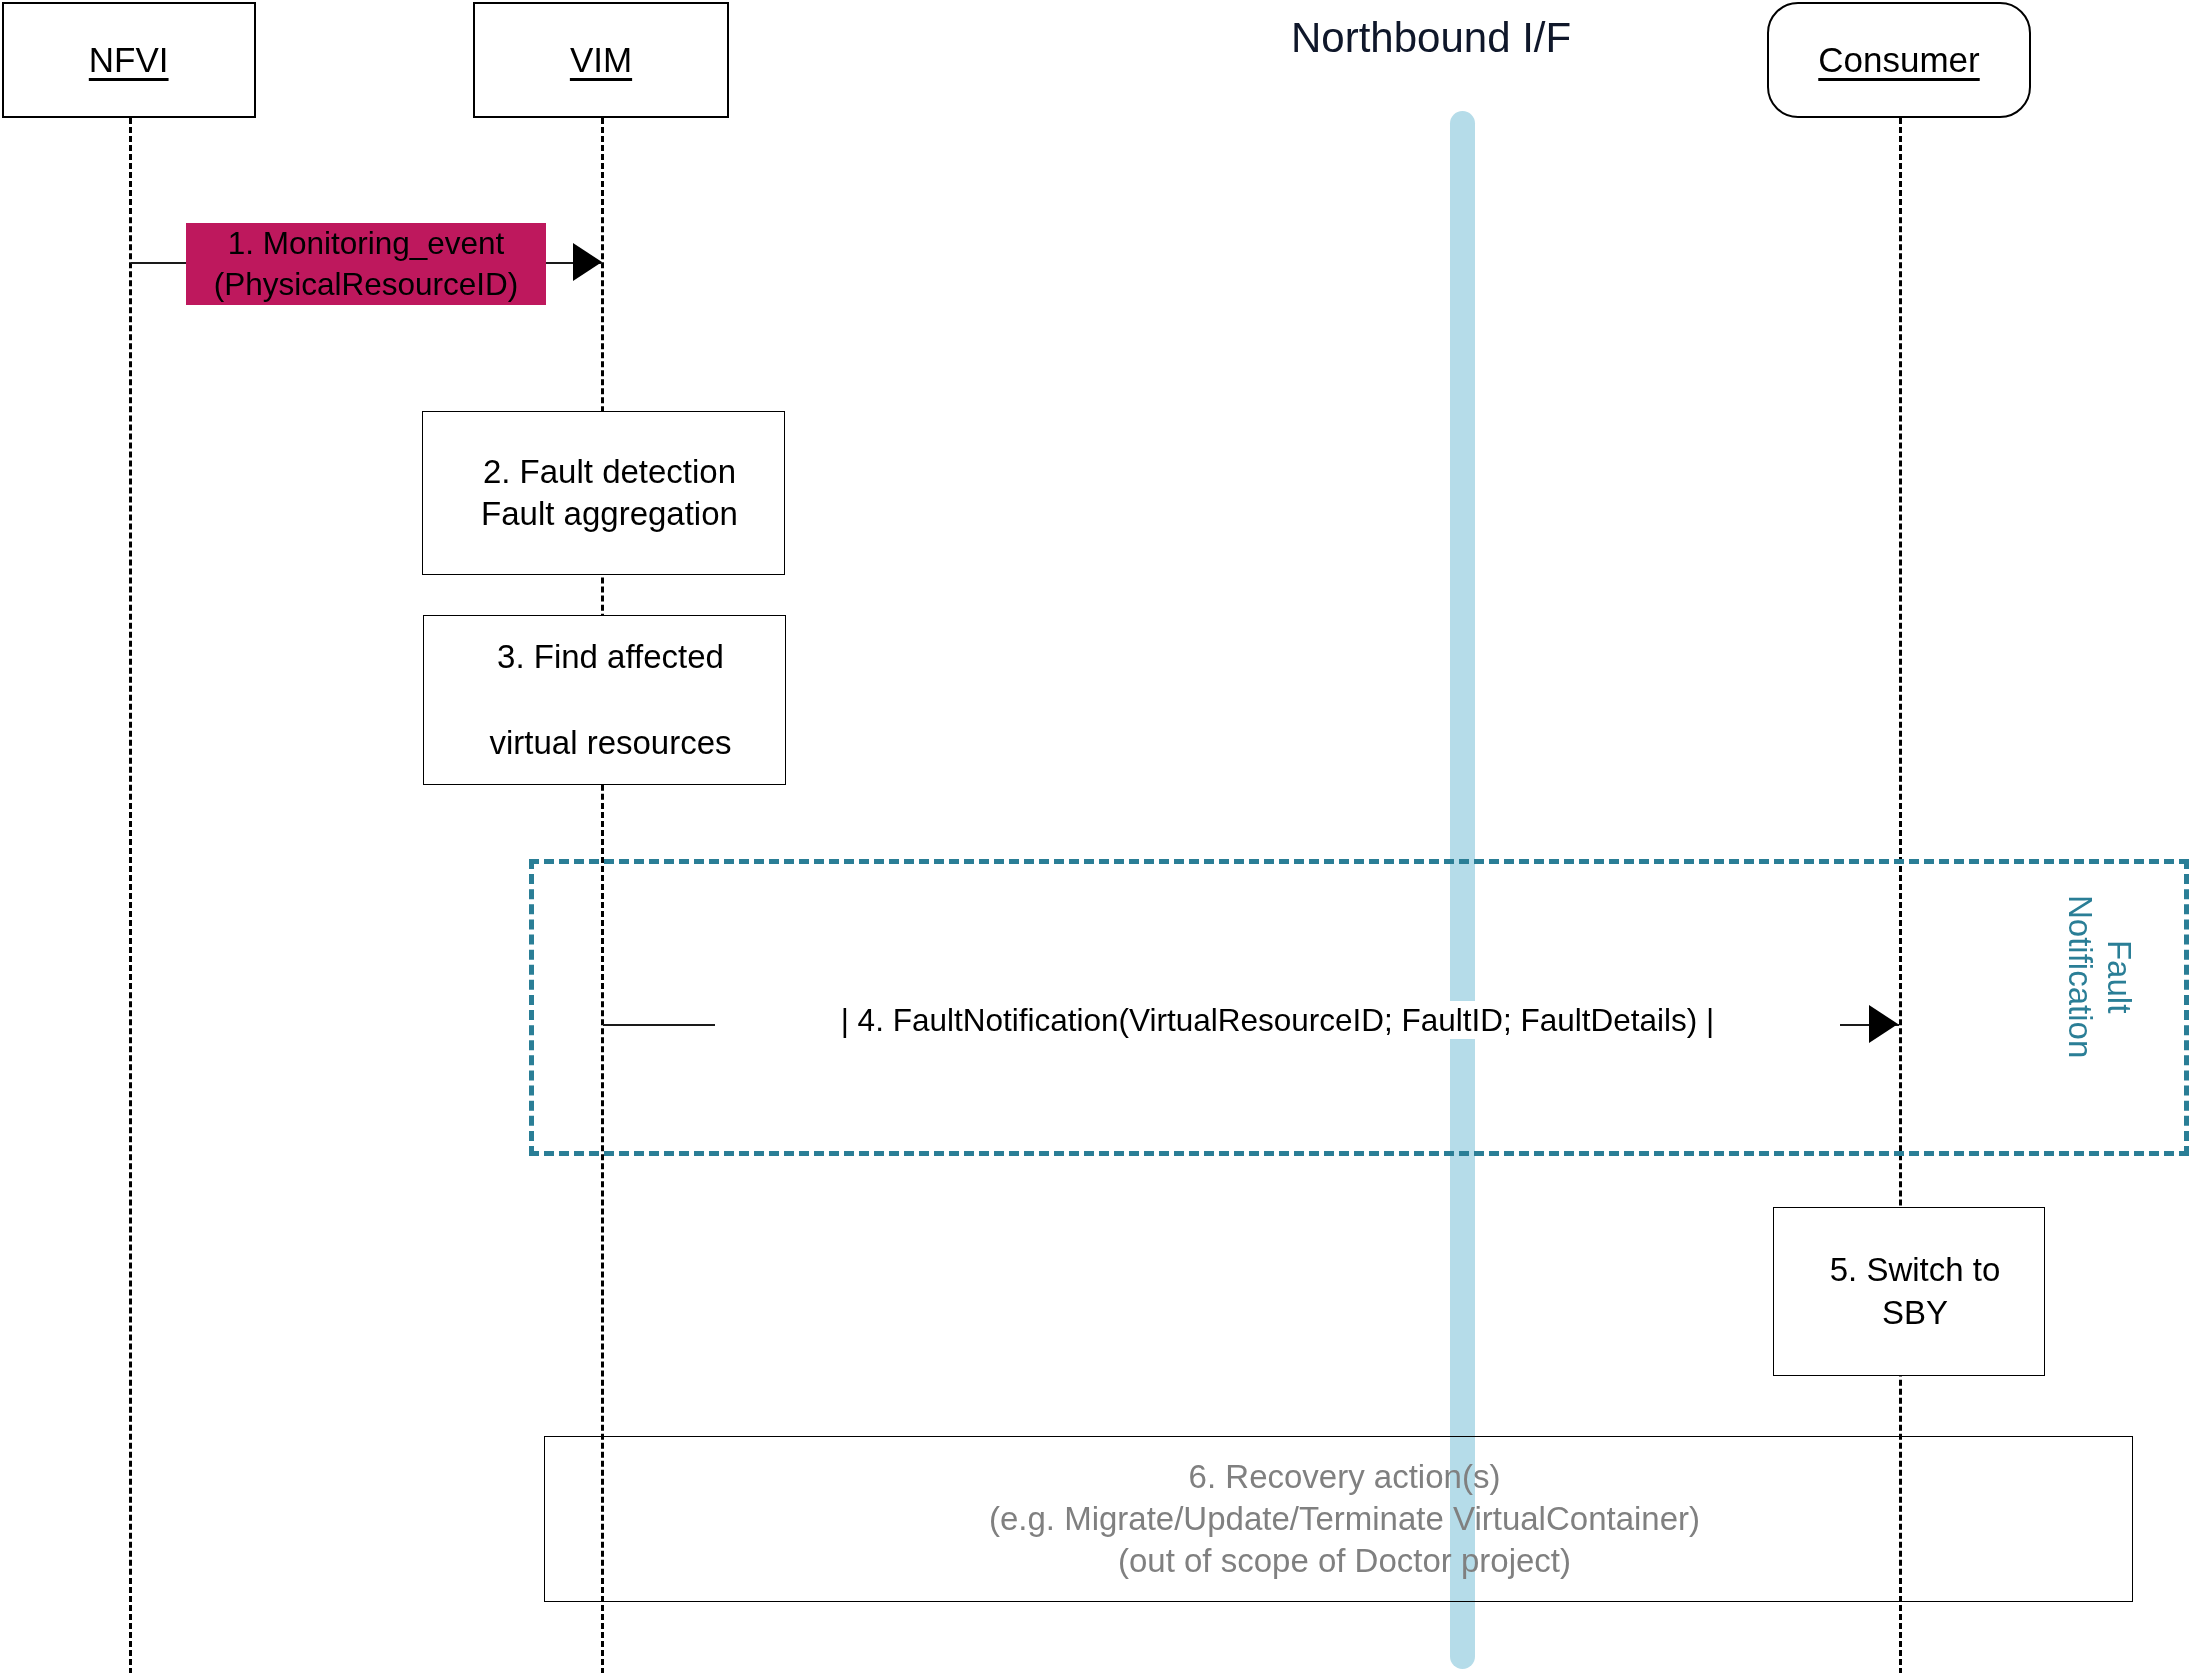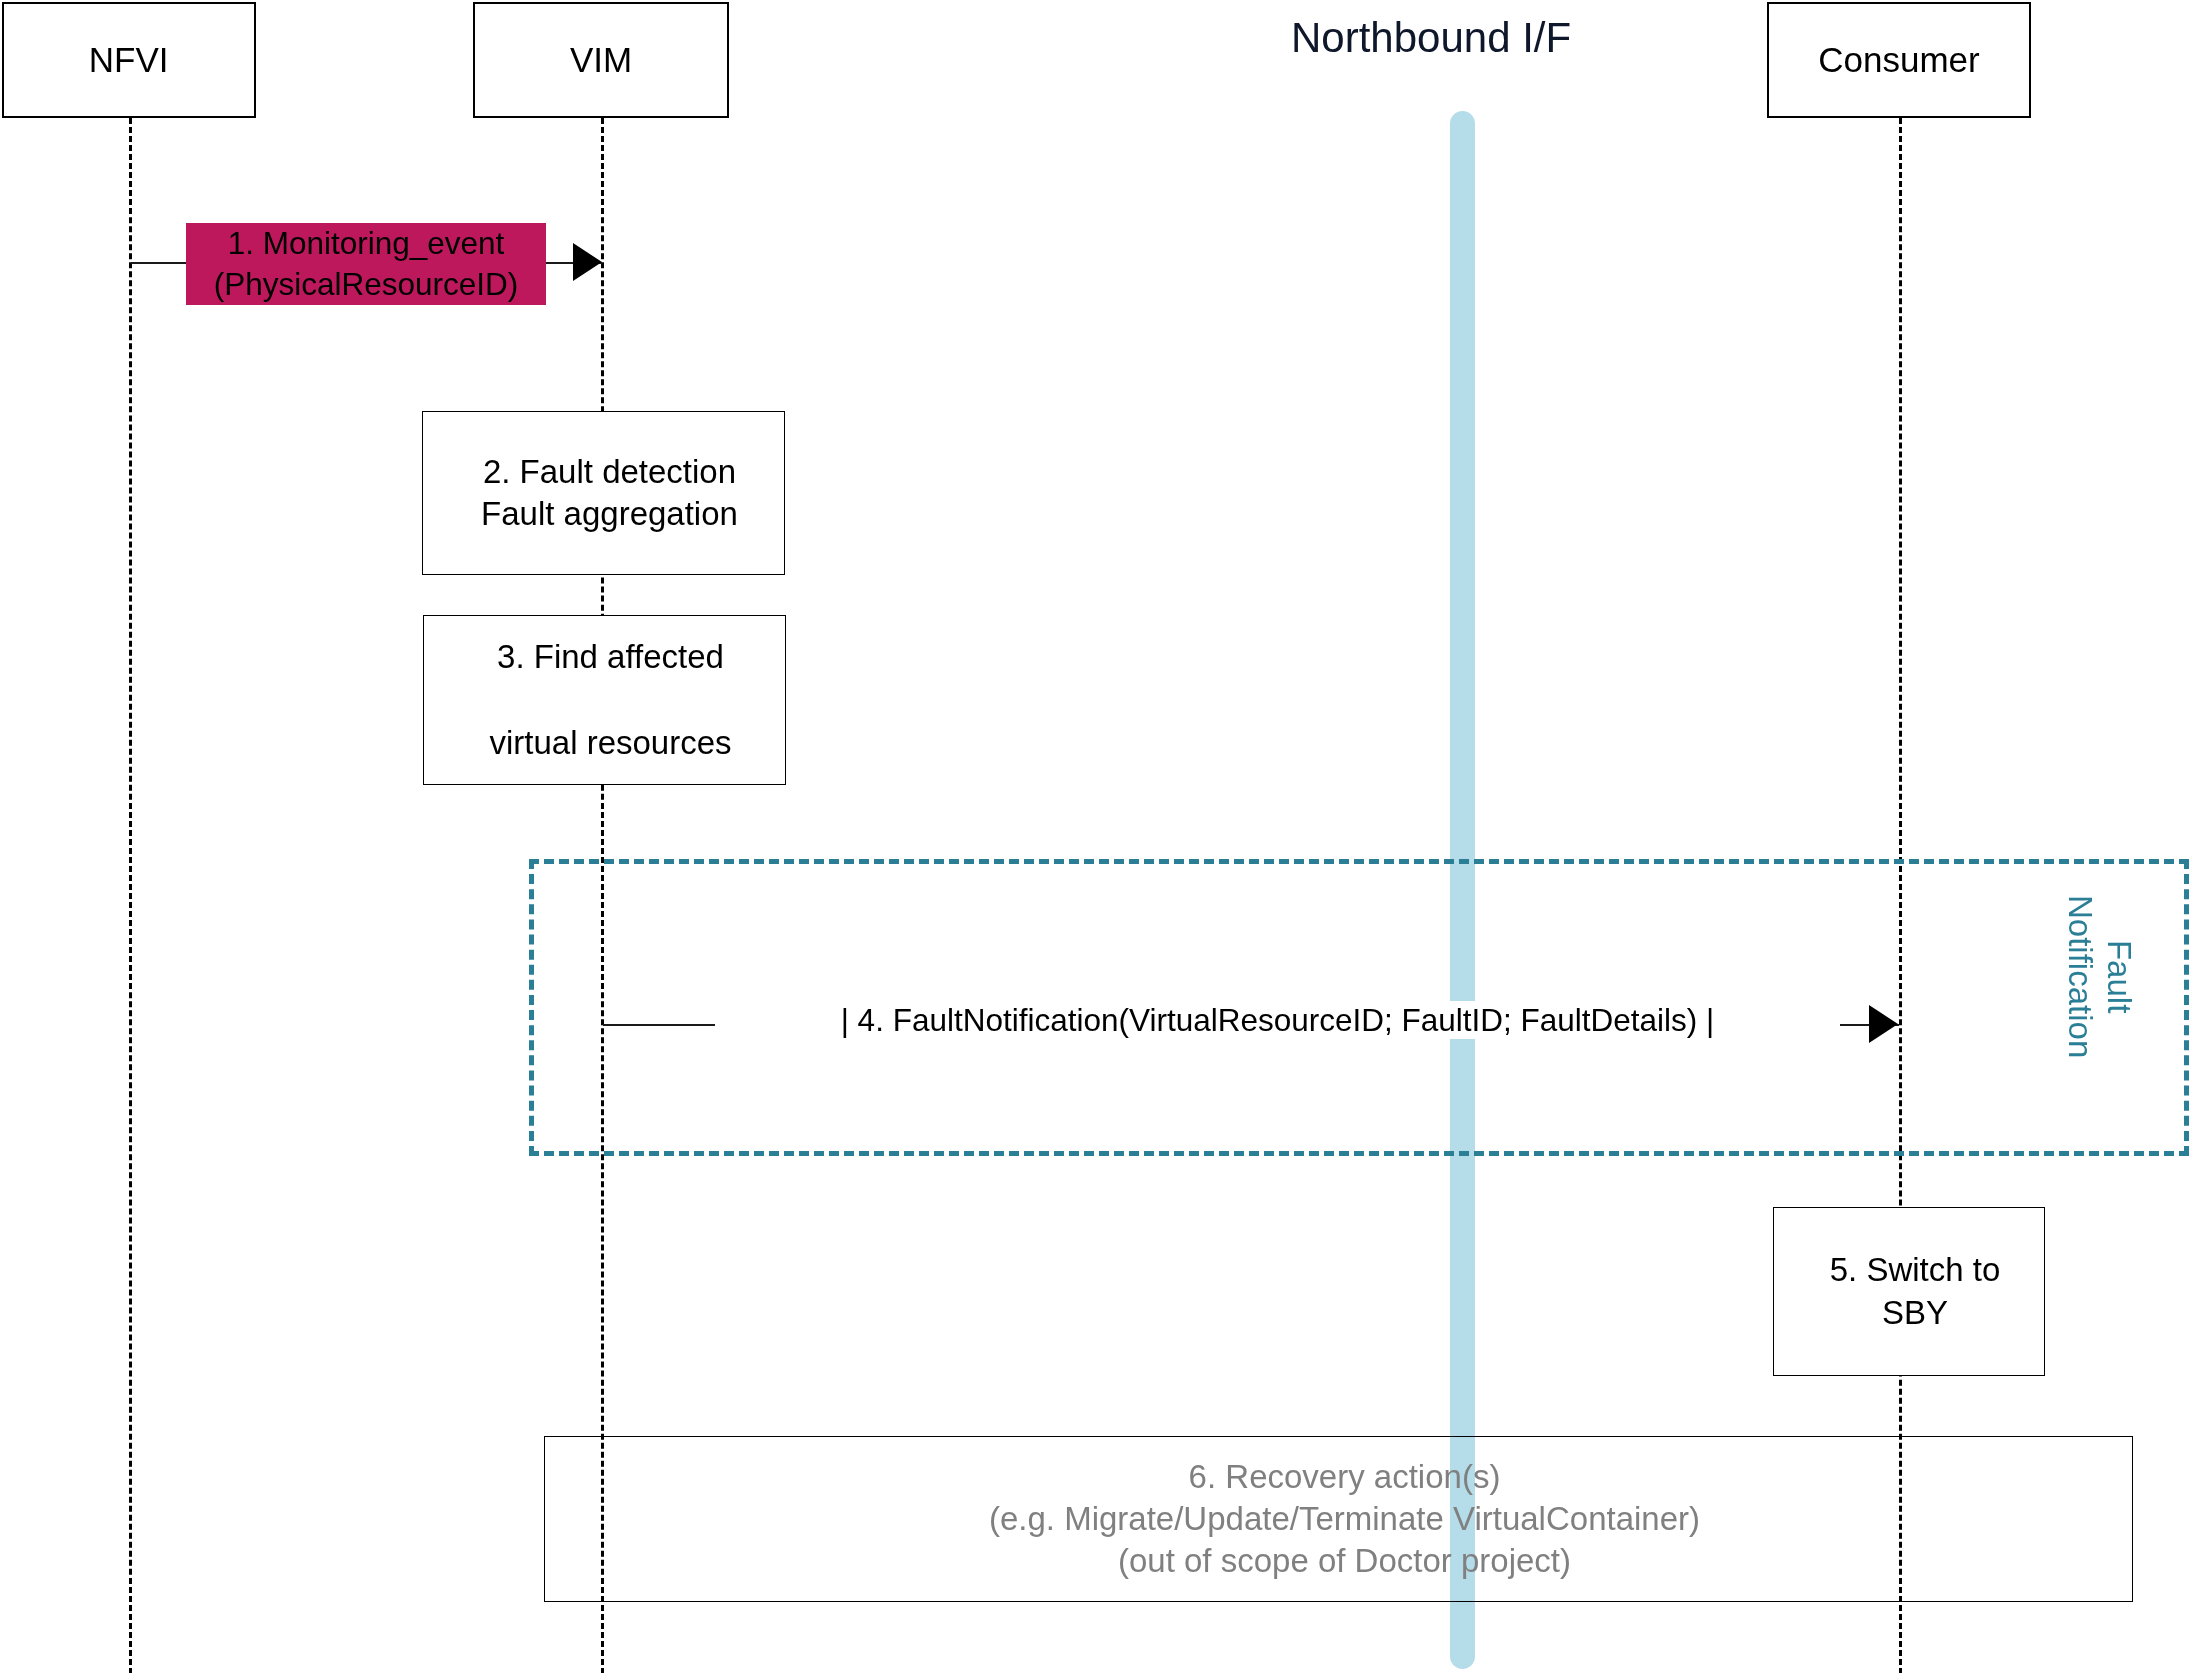--- a/index.html
+++ b/index.html
@@ -6,21 +6,21 @@
   body{font-family:"Liberation Sans",sans-serif;}
   #canvas{position:relative;width:2194px;height:1674px;background:#fff;overflow:hidden;}
 
   
   .actor-box{
     position:absolute;box-sizing:border-box;
     border:2.8px solid #000;background:#fff;
     display:flex;align-items:center;justify-content:center;
   }
   .actor-label{
-    font-size:35px;color:#000;
+    font-size:35px;color:#000;text-decoration:underline;
     text-underline-offset:5.6px;text-decoration-thickness:3.4px;
     white-space:nowrap;line-height:1;
   }
 
   
   .lifeline{
     position:absolute;width:0;border-left:3.4px dashed #000;
   }
 
   
@@ -79,21 +79,21 @@
   <div class="nb-title" style="left:1291px;top:17px;">Northbound I/F</div>
 
   <div class="actor-box" style="left:1.7px;top:1.7px;width:254px;height:116px;">
     <span class="actor-label">NFVI</span>
   </div>
 
   <div class="actor-box" style="left:473px;top:1.7px;width:256px;height:116px;">
     <span class="actor-label">VIM</span>
   </div>
 
-  <div class="actor-box" style="left:1767px;top:1.7px;width:264px;height:116px;">
+  <div class="actor-box" style="left:1767px;top:1.7px;width:264px;height:116px;border-radius:31px;">
     <span class="actor-label">Consumer</span>
   </div>
 
   <div class="msg-line" style="left:131px;top:262px;width:471px;"></div>
   <div class="msg-head" style="left:573px;top:243px;"></div>
   <div class="msg-label two" style="left:186px;top:223px;width:360px;background:#be185d;">
     <div>1. Monitoring_event</div>
     <div>(PhysicalResourceID)</div>
   </div>
 

